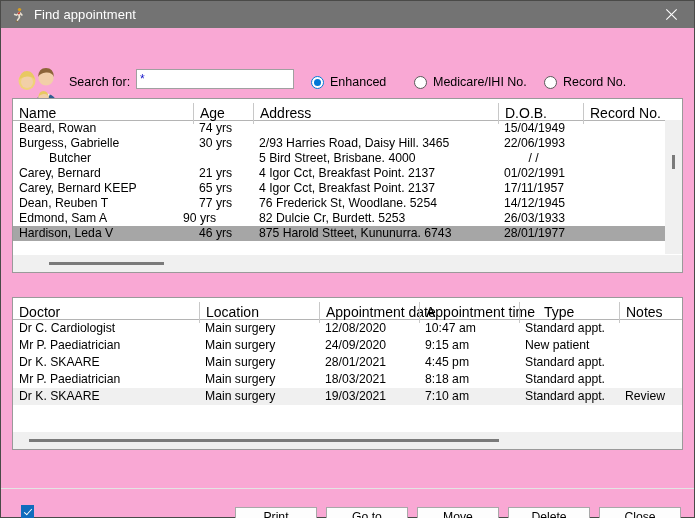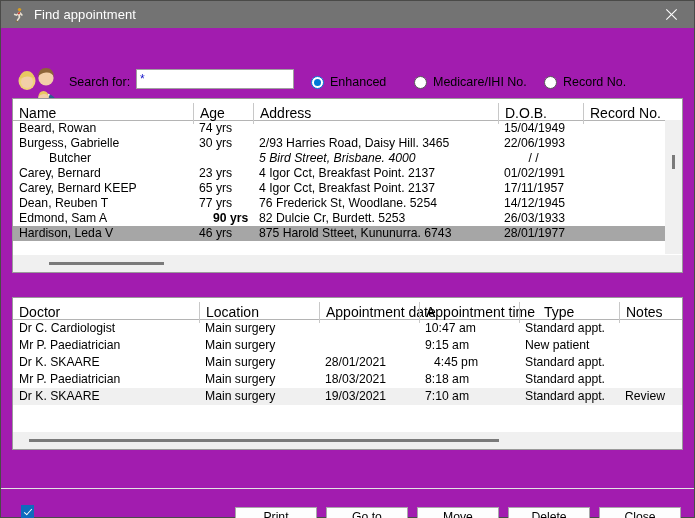--- a/index.html
+++ b/index.html
@@ -62,21 +62,21 @@
   }
   .title-close svg { display:block; }
 
   
   .client {
     position: absolute;
     left: 0;
     top: 27px;
     width: 693px;
     height: 489px;
-    background: #a21caf;
+    background: #f9a8d4;
   }
 
   
   .family-icon {
     position: absolute;
     left: 12px;
     top: 36px;
     width: 56px;
     height: 48px;
   }
@@ -373,48 +373,48 @@
           <div class="grow">
             <div class="cell" style="left: 0px; width: 180px;">Burgess, Gabrielle</div>
             <div class="cell" style="left: 180px; width: 60px;">30 yrs</div>
             <div class="cell" style="left: 240px; width: 245px;">2/93 Harries Road, Daisy Hill. 3465</div>
             <div class="cell" style="left: 485px; width: 85px;">22/06/1993</div>
             <div class="cell" style="left: 570px; width: 84px;"></div>
           </div>
           <div class="grow">
             <div class="cell" style="left: 0px; width: 180px; margin-left: 30px;">Butcher</div>
             <div class="cell" style="left: 180px; width: 60px;"></div>
-            <div class="cell" style="left: 240px; width: 245px; font-style: italic;">5 Bird Street, Brisbane. 4000</div>
+            <div class="cell" style="left: 240px; width: 245px;">5 Bird Street, Brisbane. 4000</div>
             <div class="cell" style="left: 485px; width: 85px; text-align: center; padding-left: 0px; padding-right: 14px;">/  /</div>
             <div class="cell" style="left: 570px; width: 84px;"></div>
           </div>
           <div class="grow">
             <div class="cell" style="left: 0px; width: 180px;">Carey, Bernard</div>
-            <div class="cell" style="left: 180px; width: 60px;">23 yrs</div>
+            <div class="cell" style="left: 180px; width: 60px;">21 yrs</div>
             <div class="cell" style="left: 240px; width: 245px;">4 Igor Cct, Breakfast Point. 2137</div>
             <div class="cell" style="left: 485px; width: 85px;">01/02/1991</div>
             <div class="cell" style="left: 570px; width: 84px;"></div>
           </div>
           <div class="grow">
             <div class="cell" style="left: 0px; width: 180px;">Carey, Bernard KEEP</div>
             <div class="cell" style="left: 180px; width: 60px;">65 yrs</div>
             <div class="cell" style="left: 240px; width: 245px;">4 Igor Cct, Breakfast Point. 2137</div>
             <div class="cell" style="left: 485px; width: 85px;">17/11/1957</div>
             <div class="cell" style="left: 570px; width: 84px;"></div>
           </div>
           <div class="grow">
             <div class="cell" style="left: 0px; width: 180px;">Dean, Reuben T</div>
             <div class="cell" style="left: 180px; width: 60px;">77 yrs</div>
             <div class="cell" style="left: 240px; width: 245px;">76 Frederick St, Woodlane. 5254</div>
             <div class="cell" style="left: 485px; width: 85px;">14/12/1945</div>
             <div class="cell" style="left: 570px; width: 84px;"></div>
           </div>
           <div class="grow">
             <div class="cell" style="left: 0px; width: 180px;">Edmond, Sam A</div>
-            <div class="cell" style="left: 194px; width: 60px; font-weight: bold;">90 yrs</div>
+            <div class="cell" style="left: 164px; width: 60px;">90 yrs</div>
             <div class="cell" style="left: 240px; width: 245px;">82 Dulcie Cr, Burdett. 5253</div>
             <div class="cell" style="left: 485px; width: 85px;">26/03/1933</div>
             <div class="cell" style="left: 570px; width: 84px;"></div>
           </div>
           <div class="grow sel-dark">
             <div class="cell" style="left: 0px; width: 180px;">Hardison, Leda V</div>
             <div class="cell" style="left: 180px; width: 60px;">46 yrs</div>
             <div class="cell" style="left: 240px; width: 245px;">875 Harold Stteet, Kununurra. 6743</div>
             <div class="cell" style="left: 485px; width: 85px;">28/01/1977</div>
             <div class="cell" style="left: 570px; width: 84px;"></div>
@@ -437,36 +437,38 @@
         <div class="hcell div" style="left:186px; width:120px;">Location</div>
         <div class="hcell div" style="left:306px; width:100px;">Appointment date</div>
         <div class="hcell div" style="left:406px; width:100px;">Appointment time</div>
         <div class="hcell div" style="left:506px; width:100px;padding-left:24px;">Type</div>
         <div class="hcell div" style="left:606px; width:63px;">Notes</div>
       </div>
       <div class="grid-body" id="appointments-body" style="height:113px;">
           <div class="grow" style="height: 17px;">
             <div class="cell" style="left: 0px; width: 186px; height: 17px; line-height: 16px;">Dr C. Cardiologist</div>
             <div class="cell" style="left: 186px; width: 120px; height: 17px; line-height: 16px;">Main surgery</div>
+            <div class="cell" style="left: 306px; width: 100px; height: 17px; line-height: 16px;">12/08/2020</div>
             <div class="cell" style="left: 406px; width: 100px; height: 17px; line-height: 16px;">10:47 am</div>
             <div class="cell" style="left: 506px; width: 100px; height: 17px; line-height: 16px;">Standard appt.</div>
             <div class="cell" style="left: 606px; width: 63px; height: 17px; line-height: 16px;"></div>
           </div>
           <div class="grow" style="height: 17px;">
             <div class="cell" style="left: 0px; width: 186px; height: 17px; line-height: 16px;">Mr P. Paediatrician</div>
             <div class="cell" style="left: 186px; width: 120px; height: 17px; line-height: 16px;">Main surgery</div>
+            <div class="cell" style="left: 306px; width: 100px; height: 17px; line-height: 16px;">24/09/2020</div>
             <div class="cell" style="left: 406px; width: 100px; height: 17px; line-height: 16px;">9:15 am</div>
             <div class="cell" style="left: 506px; width: 100px; height: 17px; line-height: 16px;">New patient</div>
             <div class="cell" style="left: 606px; width: 63px; height: 17px; line-height: 16px;"></div>
           </div>
           <div class="grow" style="height: 17px;">
             <div class="cell" style="left: 0px; width: 186px; height: 17px; line-height: 16px;">Dr K. SKAARE</div>
             <div class="cell" style="left: 186px; width: 120px; height: 17px; line-height: 16px;">Main surgery</div>
             <div class="cell" style="left: 306px; width: 100px; height: 17px; line-height: 16px;">28/01/2021</div>
-            <div class="cell" style="left: 415px; width: 100px; height: 17px; line-height: 16px;">4:45 pm</div>
+            <div class="cell" style="left: 406px; width: 100px; height: 17px; line-height: 16px;">4:45 pm</div>
             <div class="cell" style="left: 506px; width: 100px; height: 17px; line-height: 16px;">Standard appt.</div>
             <div class="cell" style="left: 606px; width: 63px; height: 17px; line-height: 16px;"></div>
           </div>
           <div class="grow" style="height: 17px;">
             <div class="cell" style="left: 0px; width: 186px; height: 17px; line-height: 16px;">Mr P. Paediatrician</div>
             <div class="cell" style="left: 186px; width: 120px; height: 17px; line-height: 16px;">Main surgery</div>
             <div class="cell" style="left: 306px; width: 100px; height: 17px; line-height: 16px;">18/03/2021</div>
             <div class="cell" style="left: 406px; width: 100px; height: 17px; line-height: 16px;">8:18 am</div>
             <div class="cell" style="left: 506px; width: 100px; height: 17px; line-height: 16px;">Standard appt.</div>
             <div class="cell" style="left: 606px; width: 63px; height: 17px; line-height: 16px;"></div>

